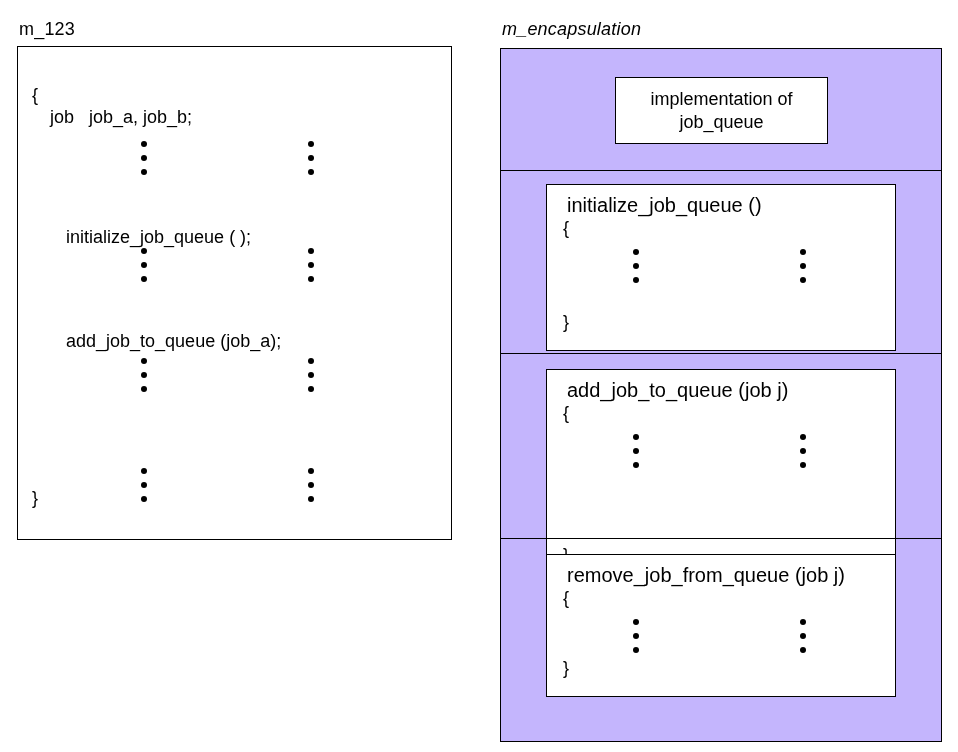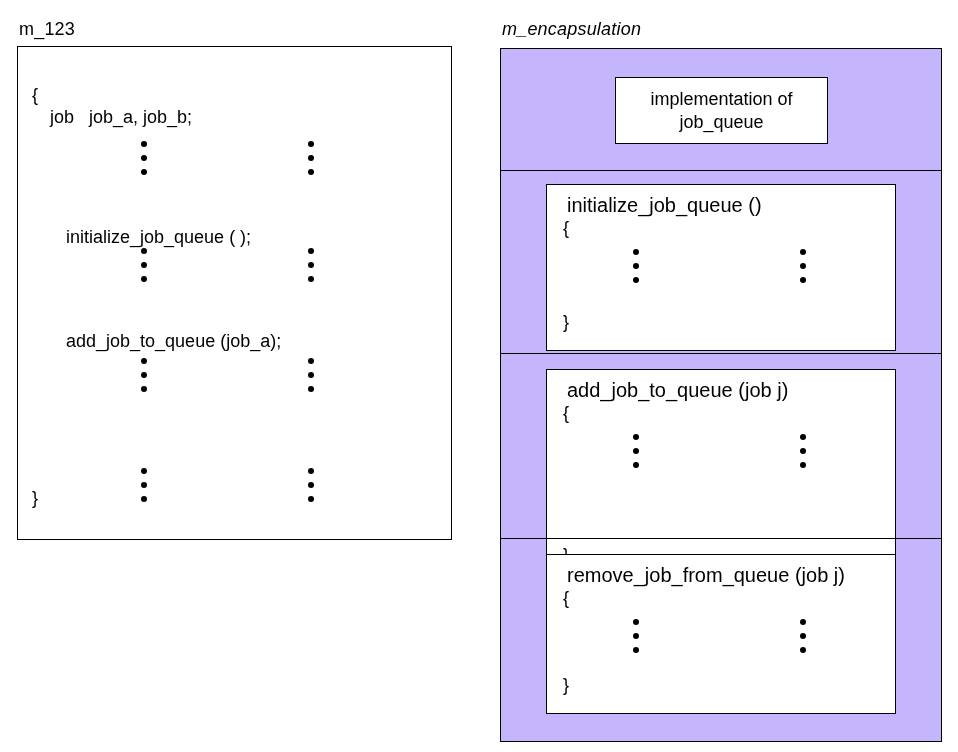--- a/index.html
+++ b/index.html
@@ -241,21 +241,21 @@
       <div class="vdots" style="left:253px; top:64px;">
           <i></i>
           <i></i>
           <i></i>
         </div>
       <div class="fn-close">}</div>
     </div>
 
     <div class="hdivider" style="top:489px;"></div>
 
-    <div class="inner-box fn-box" style="top:505px; height:160px;padding-left:44px;">
+    <div class="inner-box fn-box" style="top:505px; height:143px;padding-left:44px;">
       <div class="fn-sig">remove_job_from_queue (job j)</div>
       <div class="fn-open">{</div>
       <div class="vdots" style="left:86px; top:64px;">
           <i></i>
           <i></i>
           <i></i>
         </div>
       <div class="vdots" style="left:253px; top:64px;">
           <i></i>
           <i></i>

